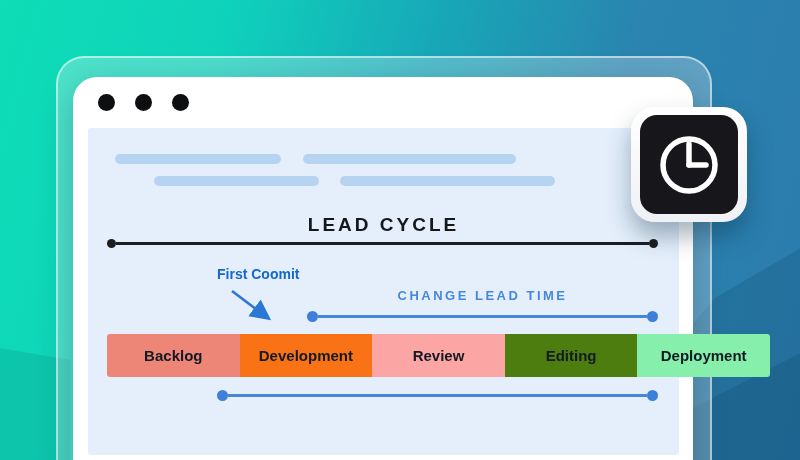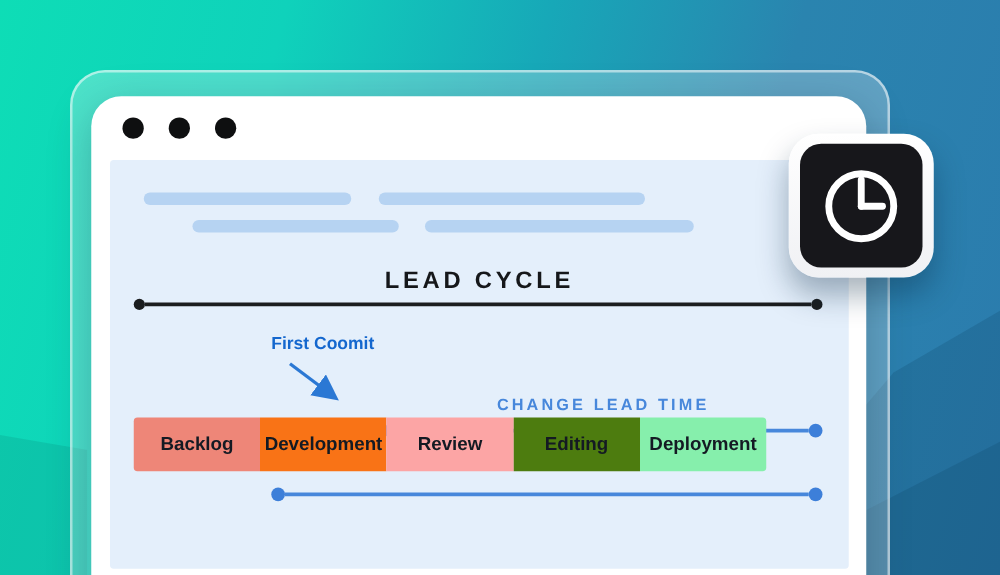--- a/index.html
+++ b/index.html
@@ -49,30 +49,30 @@
   .lead-line { left:19px; top:111px; width:551px; }
   .lead-line .dot { width:9px; height:9px; background:#1B1D1F; }
   .lead-line .rule { height:2.5px; background:#1B1D1F; }
 
   .annotation { position:absolute; left:115px; top:138px;
     font-size:14px; font-weight:bold; color:#1467CE;margin-left:14px; }
   .annotation-arrow { position:absolute; left:140px; top:160px; }
 
   .bracket { position:absolute; }
   .bracket .blabel { text-align:center; font-size:13px; font-weight:bold;
-    letter-spacing:2.5px; color:#4787DB;margin-top:28px; }
+    letter-spacing:2.5px; color:#4787DB; }
   .bracket .h-line { position:relative; left:0; top:0; width:100%; }
   .bracket .dot { width:11px; height:11px; background:#3D7FD9; }
   .bracket .rule { height:2.5px; background:#4787DB; }
   .bracket-change { left:219px; top:160px; width:351px; }
   .bracket-change .h-line { margin-top:8px; }
   .bracket-cycle { left:129px; top:262px; width:441px; }
   .bracket-cycle .blabel { margin-top:9px; }
 
-  .stages { position:absolute; left:19px; top:206px; width:506px; height:43px;
+  .stages { position:absolute; left:19px; top:206px; width:663px; height:43px;
     display:flex; }
   .stage-cell { flex:1 1 0; display:flex; align-items:center; justify-content:center;
     font-size:15px; font-weight:600; color:#141A23; }
   .stage-cell:first-child { border-radius:3px 0 0 3px; }
   .stage-cell:last-child  { border-radius:0 3px 3px 0; }
 
   
   .badge { position:absolute; left:631px; top:107px; width:116px; height:115px;
     border-radius:24px; background:linear-gradient(180deg,#FFFFFF 0%,#F0F1F4 100%);
     box-shadow:0 14px 24px rgba(8,40,65,0.35); }

